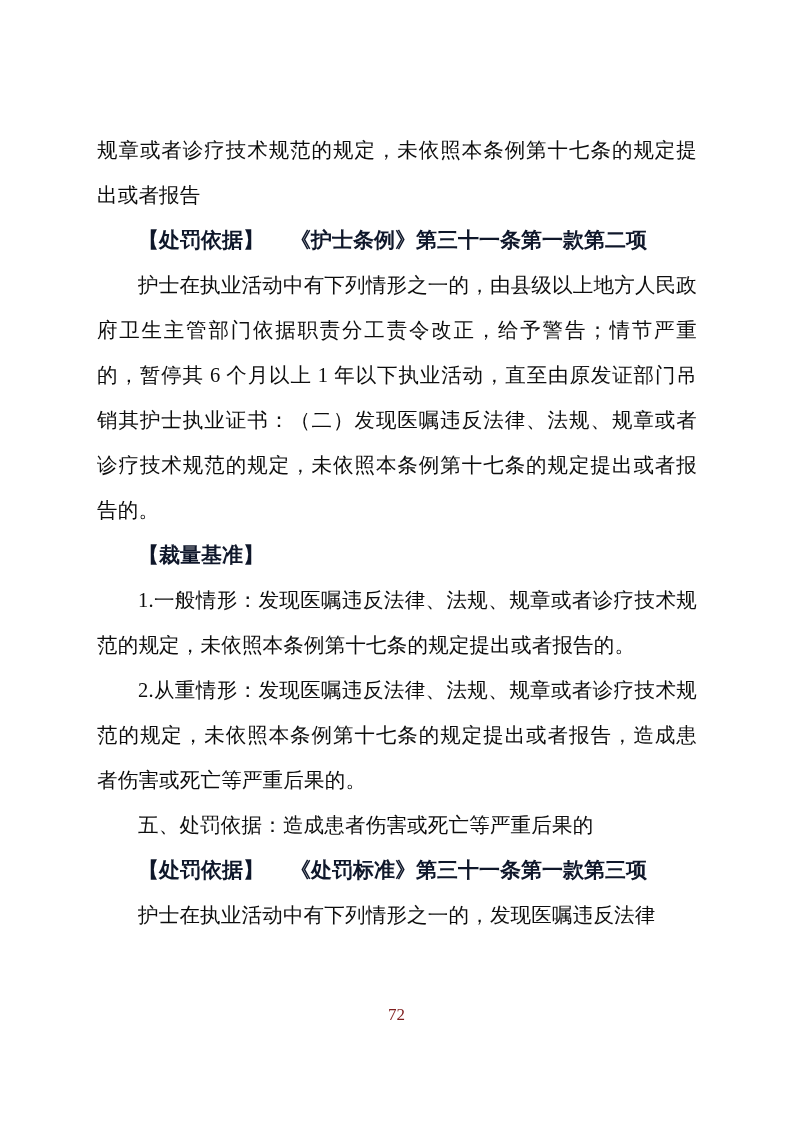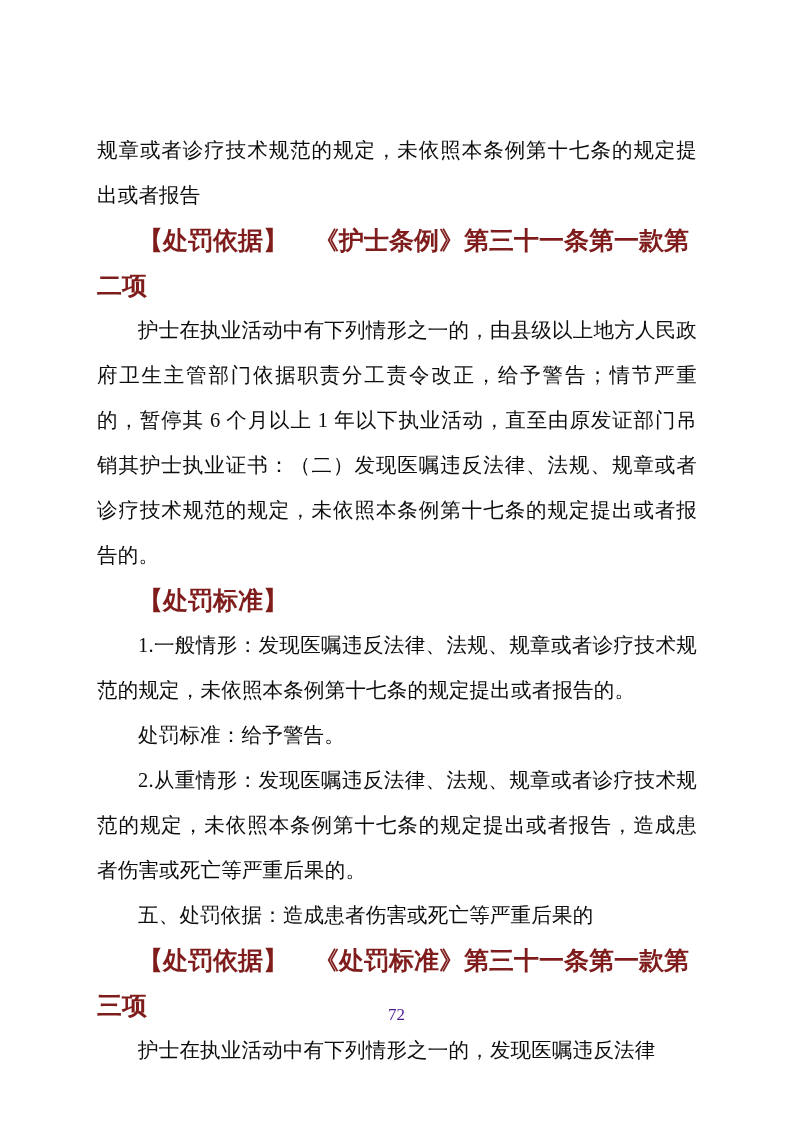--- a/index.html
+++ b/index.html
@@ -32,69 +32,66 @@
     text-align: justify;
     text-justify: inter-ideograph;
     margin: 0;
     letter-spacing: 0.2px;
   }
   .indent {
     text-indent: 41px;
   }
   .heading {
     font-weight: bold;
-    font-size: 25px;
+    font-size: 21px;
     line-height: 45px;
-    color: #7f1d1d;
+    color: #0f172a;
     margin: 0;
     text-indent: 41px;
   }
   .heading .gap {
     display: inline-block;
     width: 26px;
   }
   .inline-b {
     font-weight: normal;
   }
   .footer {
     position: absolute;
     left: 0;
     top: 1005px;
     width: 793px;
     text-align: center;
     font-size: 17px;
-    color: #4c1d95;
+    color: #7f1d1d;
     font-family: "Liberation Serif", "DejaVu Serif", serif;
   }
 </style>
 </head>
 <body>
 
 <div class="page">
   <div class="content">
 
     <p class="para">规章或者诊疗技术规范的规定，未依照本条例第十七条的规定提出或者报告</p>
 
     <p class="heading">
       <span>【处罚依据】</span><span class="gap"></span><span>《护士条例》第三十一条第一款第二项</span>
     </p>
 
     <p class="para indent">护士在执业活动中有下列情形之一的，由县级以上地方人民政府卫生主管部门依据职责分工责令改正，给予警告；情节严重的，暂停其 6 个月以上 1 年以下执业活动，直至由原发证部门吊销其护士执业证书：（二）发现医嘱违反法律、法规、规章或者诊疗技术规范的规定，未依照本条例第十七条的规定提出或者报告的。</p>
 
     <p class="heading">
-      <span>【处罚标准】</span>
+      <span>【裁量基准】</span>
     </p>
 
     <p class="para indent">
       <span class="inline-b">1.一般情形：</span><span>发现医嘱违反法律、法规、规章或者诊疗技术规范的规定，未依照本条例第十七条的规定提出或者报告的。</span>
     </p>
 
-    <p class="para indent">
-      <span class="inline-b">处罚标准：</span><span>给予警告。</span>
-    </p>
 
     <p class="para indent">
       <span class="inline-b">2.从重情形：</span><span>发现医嘱违反法律、法规、规章或者诊疗技术规范的规定，未依照本条例第十七条的规定提出或者报告，造成患者伤害或死亡等严重后果的。</span>
     </p>
 
 
     <p class="para indent">
       <span class="inline-b">五、处罚依据：</span><span>造成患者伤害或死亡等严重后果的</span>
     </p>
 

